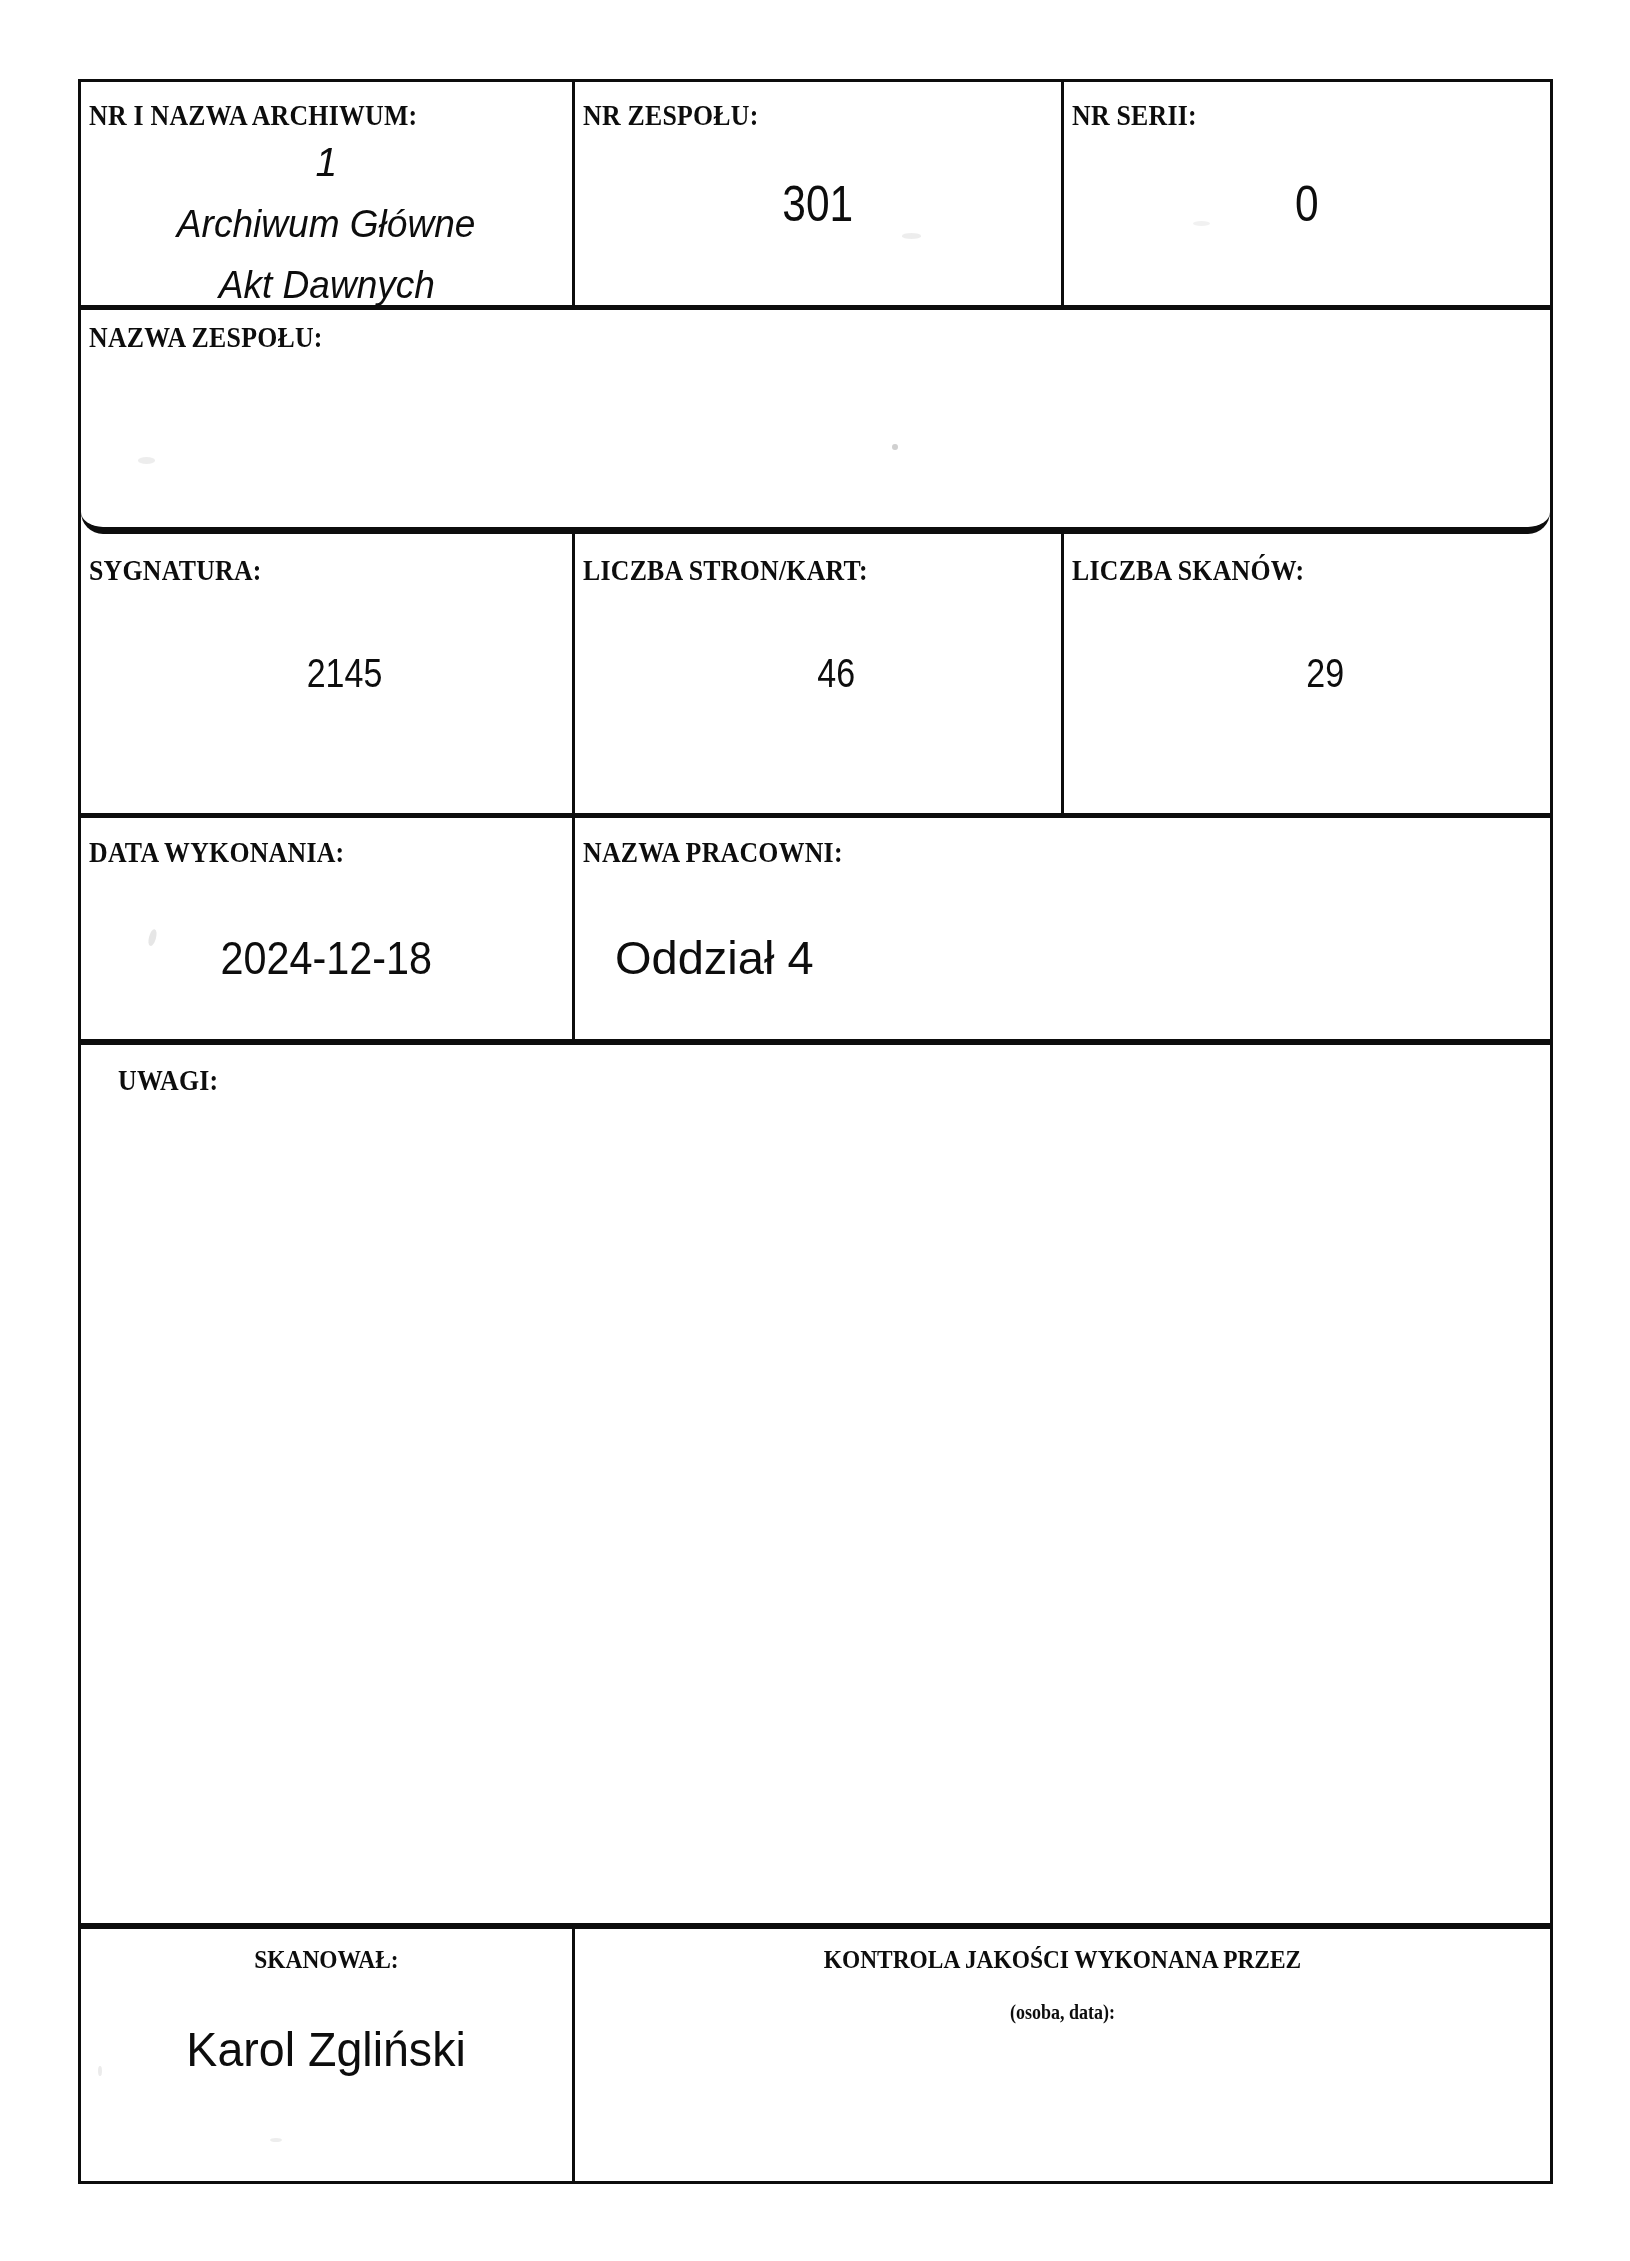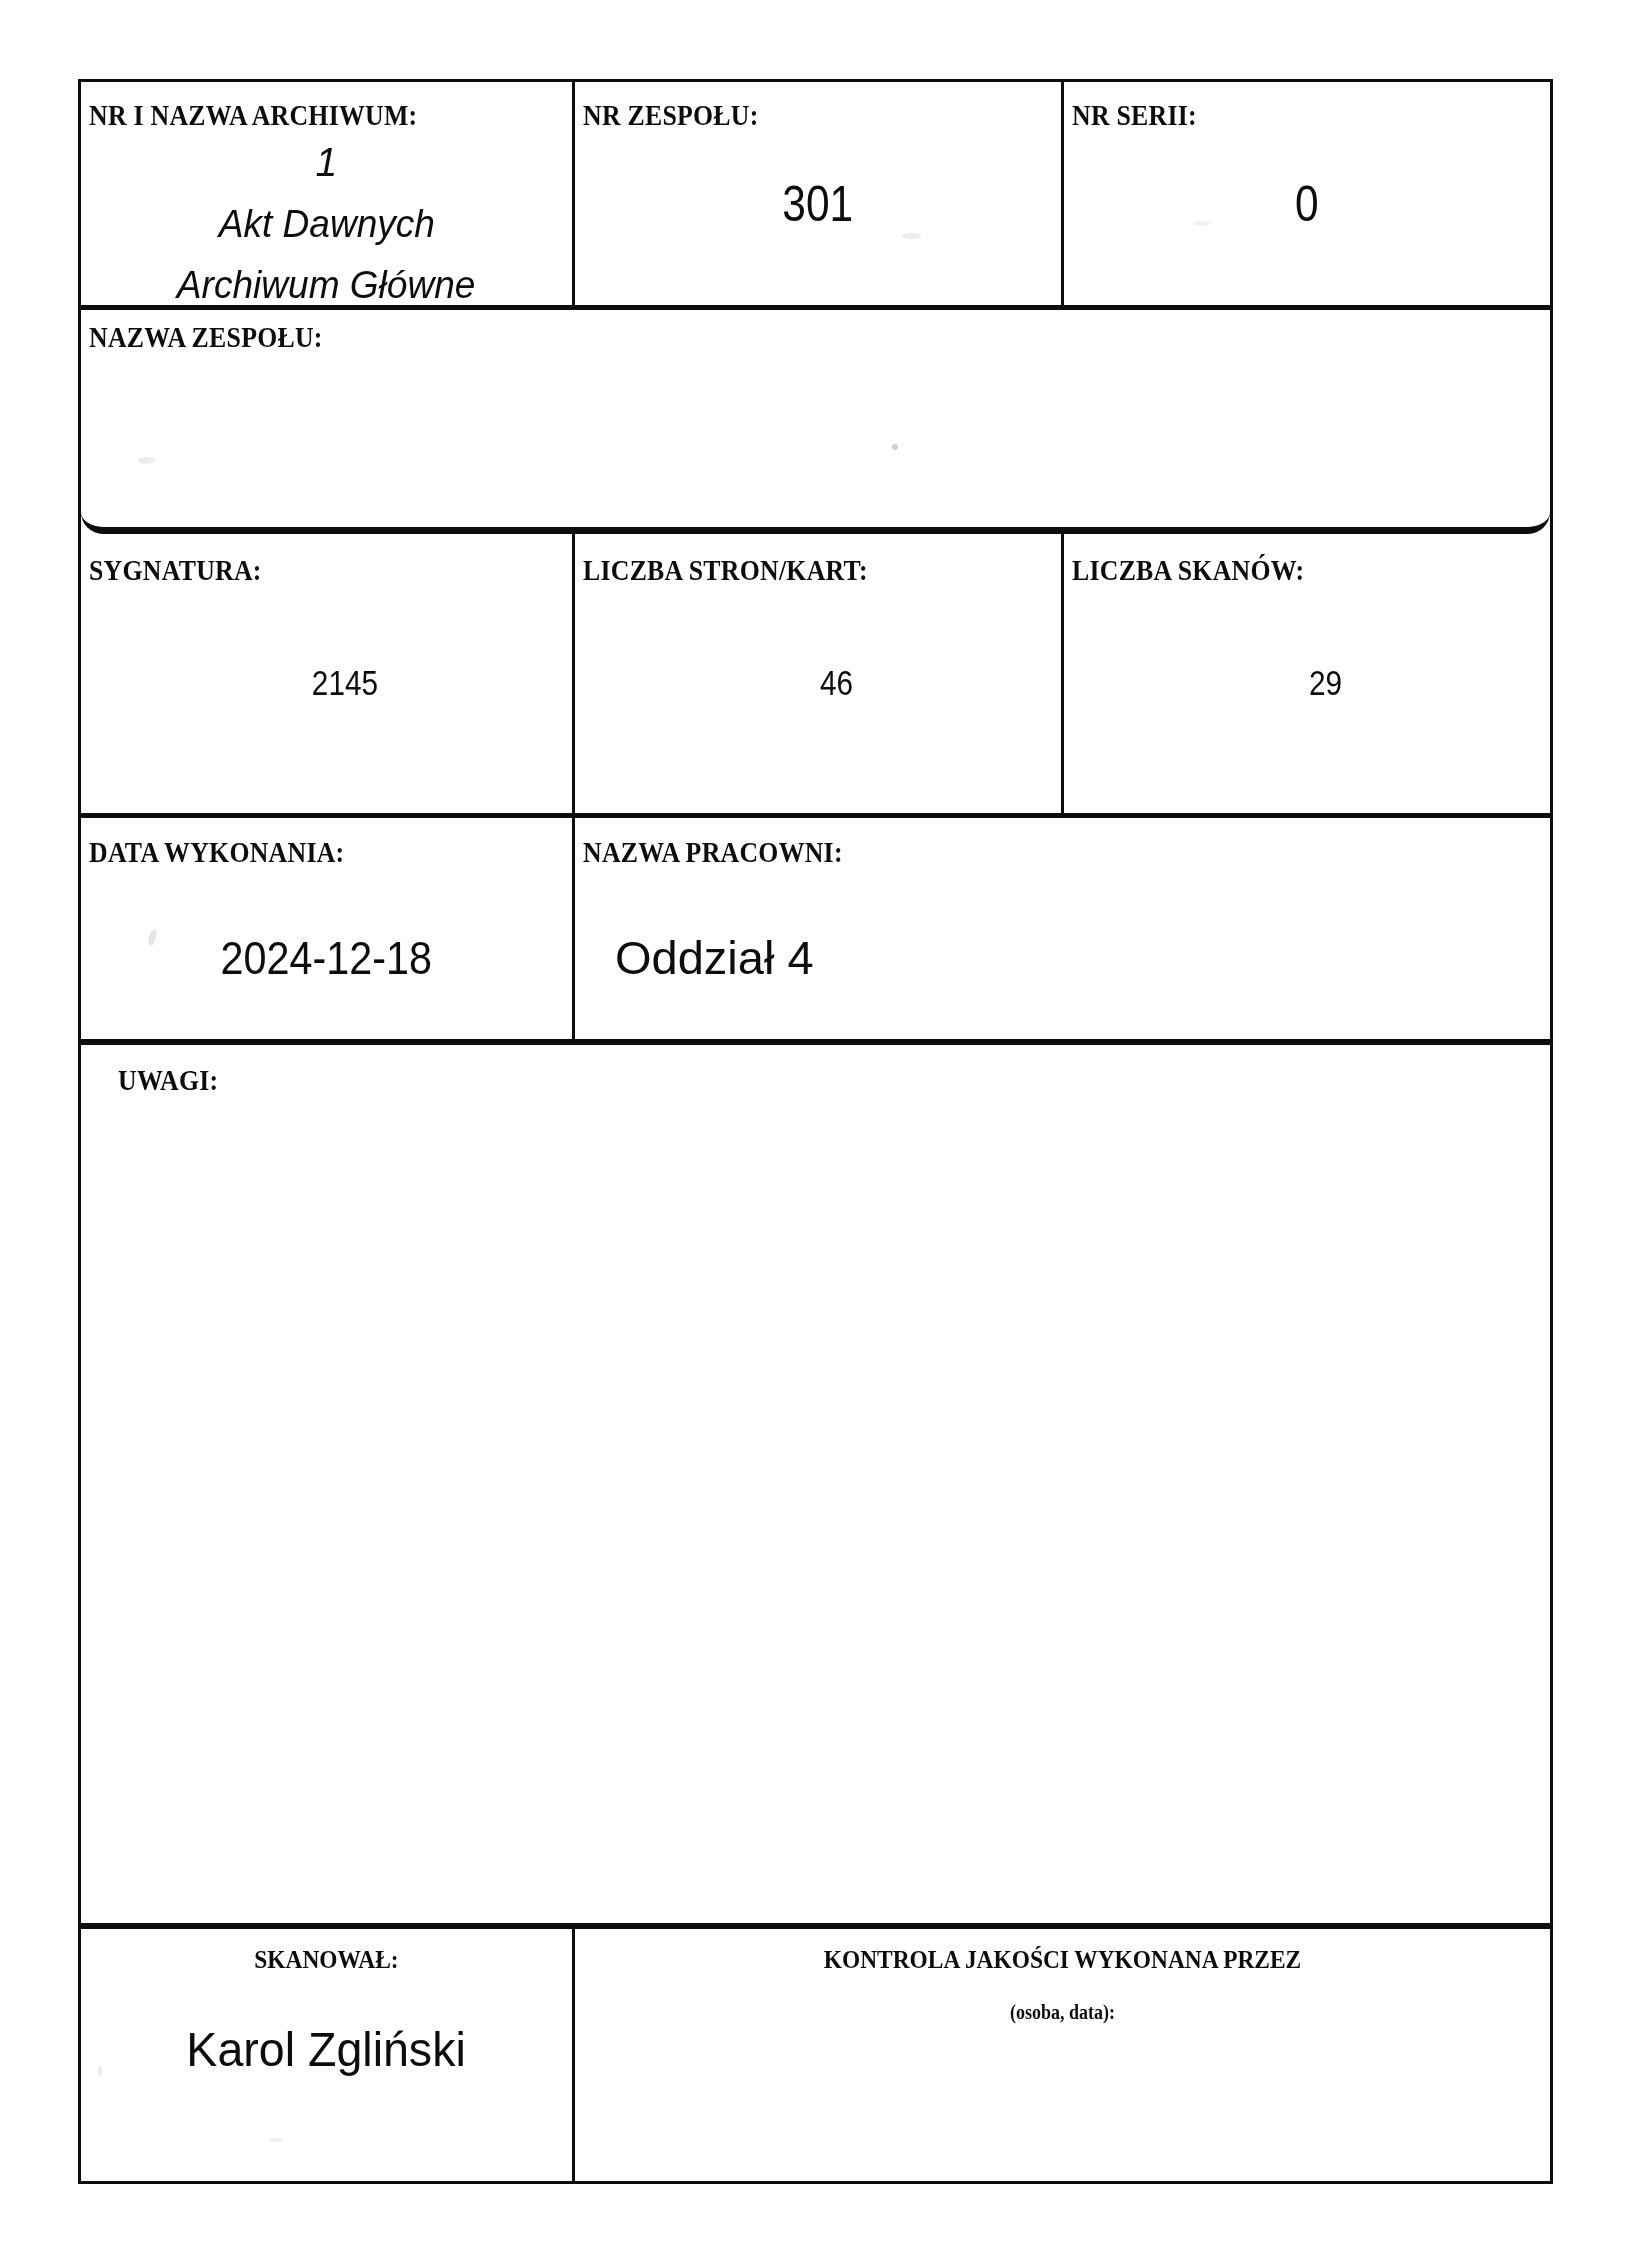--- a/index.html
+++ b/index.html
@@ -47,21 +47,21 @@
   .qc-main { top:16px; font-size:26px; }
   .qc-sub  { top:72px; font-size:20px; }
 
   
   .vnum {
     position:absolute; left:0; right:0; text-align:center; line-height:1;
     font-family:"Liberation Sans", sans-serif;
   }
   .vnum > span { display:inline-block; transform:scaleX(0.85); transform-origin:50% 50%; }
   .v-top1 { top:97px; font-size:50px; }   
-  .v-top3 { top:131px; font-size:35px;padding-left:36px; }   
+  .v-top3 { top:119px; font-size:40px;padding-left:36px; }   
   .v-date { top:116px; font-size:47px; }
   .v-date > span { transform:scaleX(0.88); }
   .v-workshop {
     position:absolute; top:116px; left:40px; line-height:1;
     font-family:"Liberation Sans", sans-serif; font-size:47px; white-space:nowrap;
   }
   .v-name {
     position:absolute; top:97px; left:0; right:0; text-align:center; line-height:1;
     font-family:"Liberation Sans", sans-serif; font-size:48px;
   }
@@ -88,22 +88,22 @@
 </head>
 <body>
 
 <div class="tbl">
 
   <div class="row r1">
     <div class="cell w1">
       <div class="label">NR I NAZWA ARCHIWUM:</div>
       <div class="ital-block">
         <div class="iline iline-num"><span>1</span></div>
+        <div class="iline"><span>Archiwum Główne</span></div>
         <div class="iline"><span>Akt Dawnych</span></div>
-        <div class="iline"><span>Archiwum Główne</span></div>
       </div>
     </div>
     <div class="cell w2 bl">
       <div class="label">NR ZESPOŁU:</div>
       <div class="vnum v-top1"><span>301</span></div>
     </div>
     <div class="cell w3 bl">
       <div class="label">NR SERII:</div>
       <div class="vnum v-top1"><span>0</span></div>
     </div>

